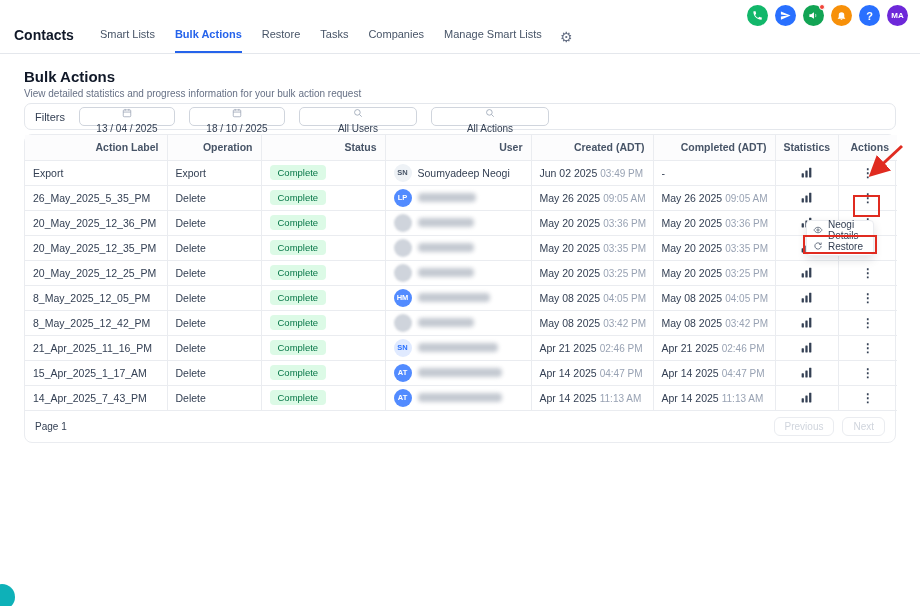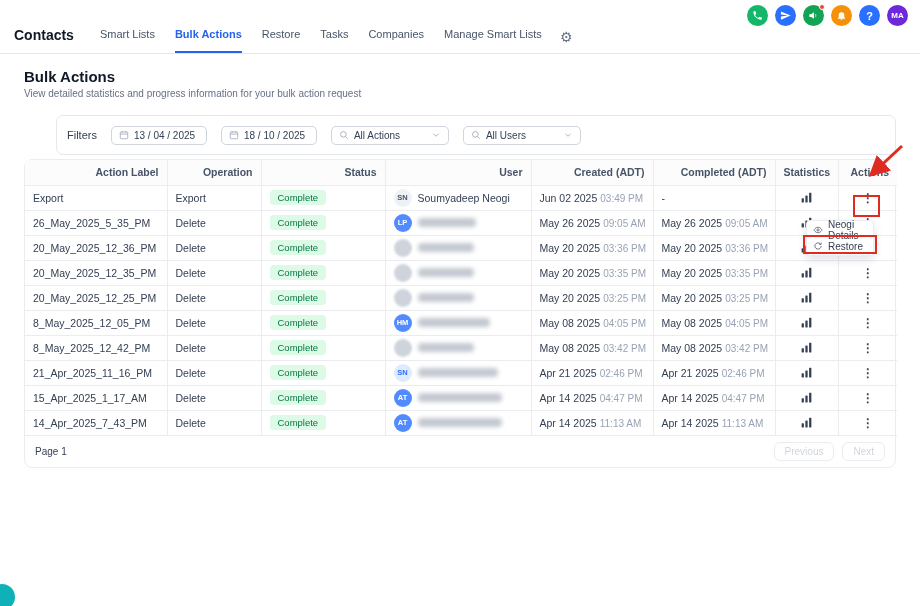--- a/index.html
+++ b/index.html
@@ -21,26 +21,26 @@
   .c-send  { background:#2970ff; }
   .c-announce { background:#12a454; }
   .c-bell  { background:#f79009; }
   .c-help  { background:#2970ff; color:#fff; font-size:11px; font-weight:700; }
   .c-avatar{ background:#6d28d9; color:#fff; font-size:8px; font-weight:700; }
   .red-dot { position:absolute; top:-1px; right:-1px; width:6px; height:6px; border-radius:50%; background:#f04438; border:1px solid #fff; }
 
   
   .main { padding:14px 24px 0; }
   .page-title { font-size:15px; font-weight:700; color:#101828; }
-  .page-sub { font-size:10px; color:#667085; margin-top:3px; margin-bottom:16px; }
-
-  
-  .filters { height:40px; border:1px solid #e4e7ec; border-radius:7px; display:flex; align-items:center; gap:14px; padding:3px 8px; margin-bottom:4px;margin-left:32px; }
+  .page-sub { font-size:10px; color:#667085; margin-top:3px; margin-bottom:4px; }
+
+  
+  .filters { height:27px; border:1px solid #e4e7ec; border-radius:7px; display:flex; align-items:center; gap:14px; padding:3px 8px; margin-bottom:4px; }
   .f-label { font-size:11px; color:#344054; margin-left:2px; }
-  .date-input, .select { height:19px; border:1px solid #d0d5dd; border-radius:5px; display:flex; align-items:center; gap:5px; padding:0 7px; font-size:10px; color:#344054; background:#fff; cursor:pointer; }
+  .date-input, .select { height:19px; border:1px solid #d0d5dd; border-radius:5px; display:flex; align-items:center; gap:5px; padding:0 7px; font-size:10px; color:#344054; background:#fff; cursor:pointer;flex-direction:column; }
   .date-input { width:96px; }
   .select { width:118px; }
   .select .val { flex:1; }
   .icn { display:flex; align-items:center; color:#98a2b3; }
   .icn svg { width:10px; height:10px; }
 
   
   .table-box { border:1px solid #eaecf0; border-radius:8px; overflow:visible; position:relative; }
   table { width:100%; border-collapse:collapse; table-layout:fixed; font-size:10.5px; }
   th { height:25px; text-align:right; font-weight:600; color:#475467; font-size:10.5px; padding:0 8px; background:#fcfcfd; border-bottom:1px solid #eaecf0; border-right:1px solid #eaecf0; }
@@ -148,35 +148,35 @@
       </span>
       <span>18 / 10 / 2025</span>
     </div>
     <div class="select">
       <span class="icn">
         <svg viewBox="0 0 16 16">
             <circle cx="7" cy="7" r="4.5" fill="none" stroke="currentColor" stroke-width="1.3"></circle>
             <path d="M10.5 10.5L14 14" stroke="currentColor" stroke-width="1.3"></path>
           </svg>
       </span>
-      <span class="val">All Actions</span>
+      <span class="val">All Users</span>
       <span class="icn">
         <svg viewBox="0 0 16 16">
             <path d="M4 6l4 4 4-4" fill="none" stroke="currentColor" stroke-width="1.3"></path>
           </svg>
       </span>
     </div>
     <div class="select">
       <span class="icn">
         <svg viewBox="0 0 16 16">
             <circle cx="7" cy="7" r="4.5" fill="none" stroke="currentColor" stroke-width="1.3"></circle>
             <path d="M10.5 10.5L14 14" stroke="currentColor" stroke-width="1.3"></path>
           </svg>
       </span>
-      <span class="val">All Users</span>
+      <span class="val">All Actions</span>
       <span class="icn">
         <svg viewBox="0 0 16 16">
             <path d="M4 6l4 4 4-4" fill="none" stroke="currentColor" stroke-width="1.3"></path>
           </svg>
       </span>
     </div>
   </div>
 
   <div class="table-box">
     <table>

